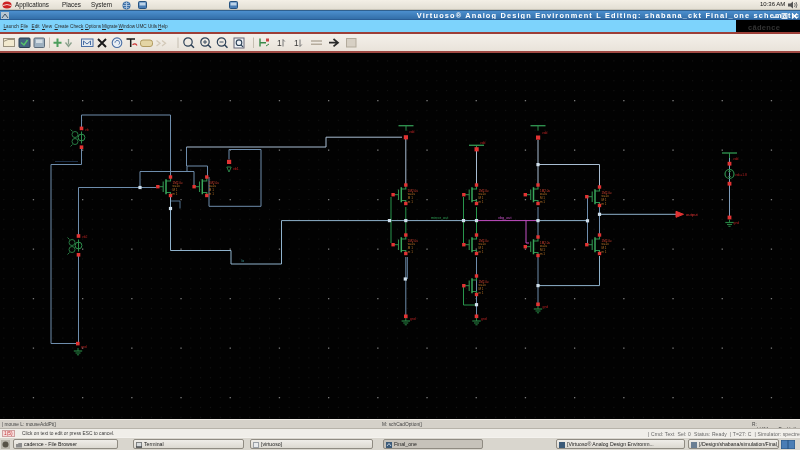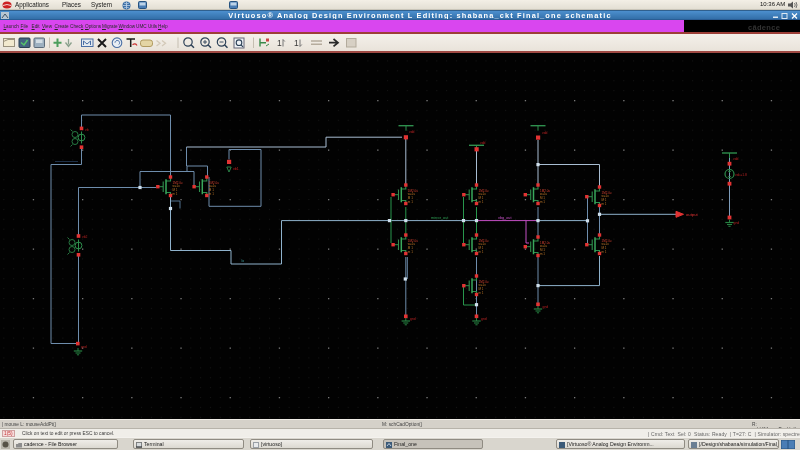--- a/index.html
+++ b/index.html
@@ -1,23 +1,23 @@
 <!DOCTYPE html>
 <html><head><meta charset="utf-8"><style>
 *{margin:0;padding:0;box-sizing:border-box}
 body{width:800px;height:450px;overflow:hidden;font-family:"Liberation Sans",sans-serif;background:#000;position:relative}
 .abs{position:absolute}
 
 #panel{left:0;top:0;width:800px;height:10px;background:linear-gradient(#f3efe6,#e3dfd4);border-bottom:1px solid #c9c5b9;font-size:6.3px;color:#1a1a1a}
 #panel span{position:absolute;top:1px}
 
-#title{left:0;top:10px;width:800px;height:9px;background:linear-gradient(#4c8fce,#336fa9);color:#fff;border-top:1px solid #2f608f;font-size:7.4px;font-weight:bold;text-align:center;line-height:10px;letter-spacing:1.15px;padding-left:40px}
+#title{left:0;top:10px;width:800px;height:9px;background:linear-gradient(#4c8fce,#336fa9);color:#fff;border-top:1px solid #2f608f;font-size:7.4px;font-weight:bold;text-align:right;line-height:10px;letter-spacing:1.15px;padding-left:40px}
 #titleline{left:0;top:19px;width:800px;height:1px;background:#2a5d95}
 
-#menubar{left:0;top:20px;width:684px;height:12px;background:#d946ef;font-size:4.7px;color:#2a2a2a}
+#menubar{left:0;top:20px;width:736px;height:12px;background:#7dd3fc;font-size:4.7px;color:#2a2a2a}
 #menubar span{position:absolute;top:4px}
 #redline1{left:0;top:32px;width:800px;height:2px;background:#9d3f38}
 
 #toolbar{left:0;top:34px;width:800px;height:17px;background:linear-gradient(#f4f0ea,#e9e3da)}
 #redline2{left:0;top:51px;width:800px;height:2px;background:#a04a44}
 
 #stat1{left:0;top:419px;width:800px;height:9px;background:#d5d1c9;border-top:1px solid #efece6;font-size:4.8px;color:#444}
 #stat1 span{position:absolute;top:2px}
 #stat2{left:0;top:428px;width:800px;height:9px;background:#f0eee9;border-top:1px solid #b7b3aa;font-size:4.8px;color:#3a3a3a}
 #stat2 span{position:absolute;top:2px}

